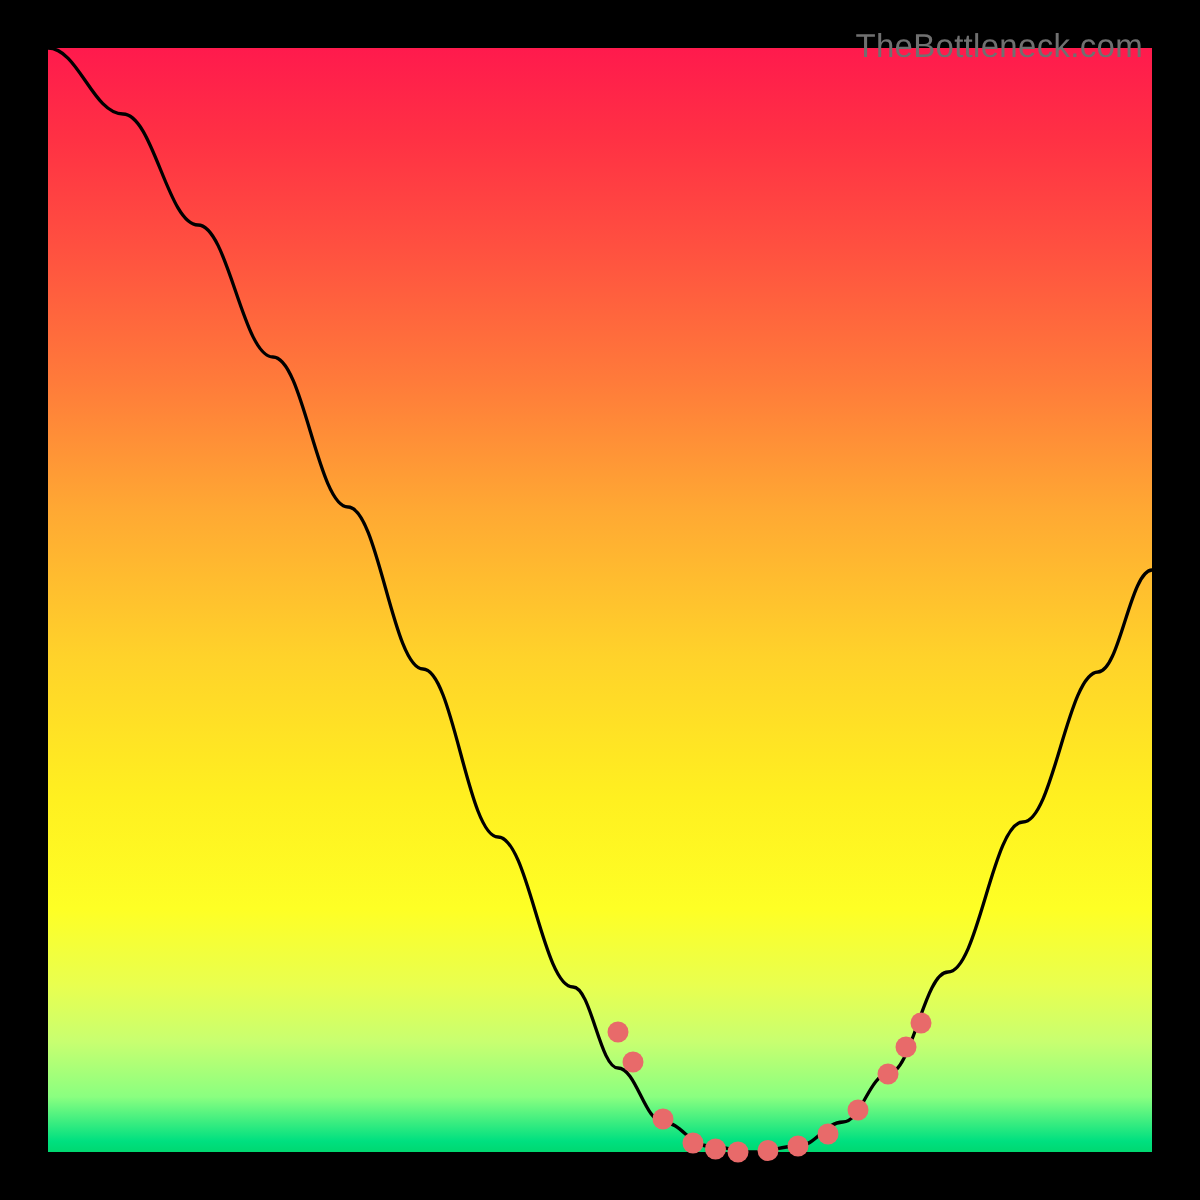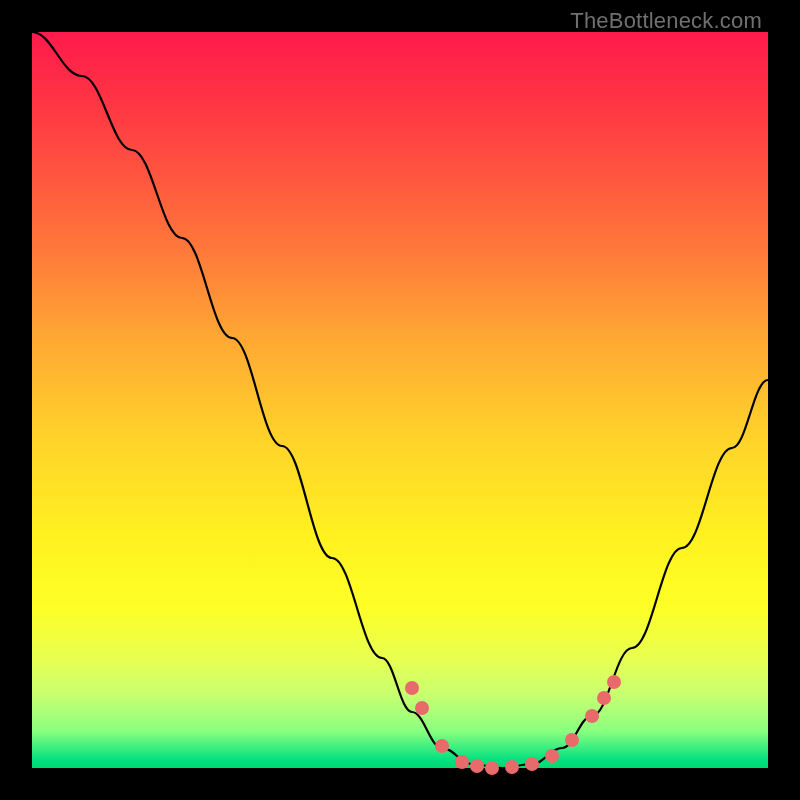--- a/index.html
+++ b/index.html
@@ -34,21 +34,21 @@
       #feff25 78%,
       #e8ff50 85%,
       #c8ff70 90%,
       #8aff80 95%,
       #00e080 99%,
       #00d870 100%
     );
   }
   .watermark {
     position: absolute;
-    top: 8px;
+    top: 18px;
     right: 38px;
     color: #707070;
     font-size: 22px;
     font-weight: 500;
     letter-spacing: 0.2px;
   }
   svg.curve-layer {
     position: absolute;
     left: 32px;
     top: 32px;

